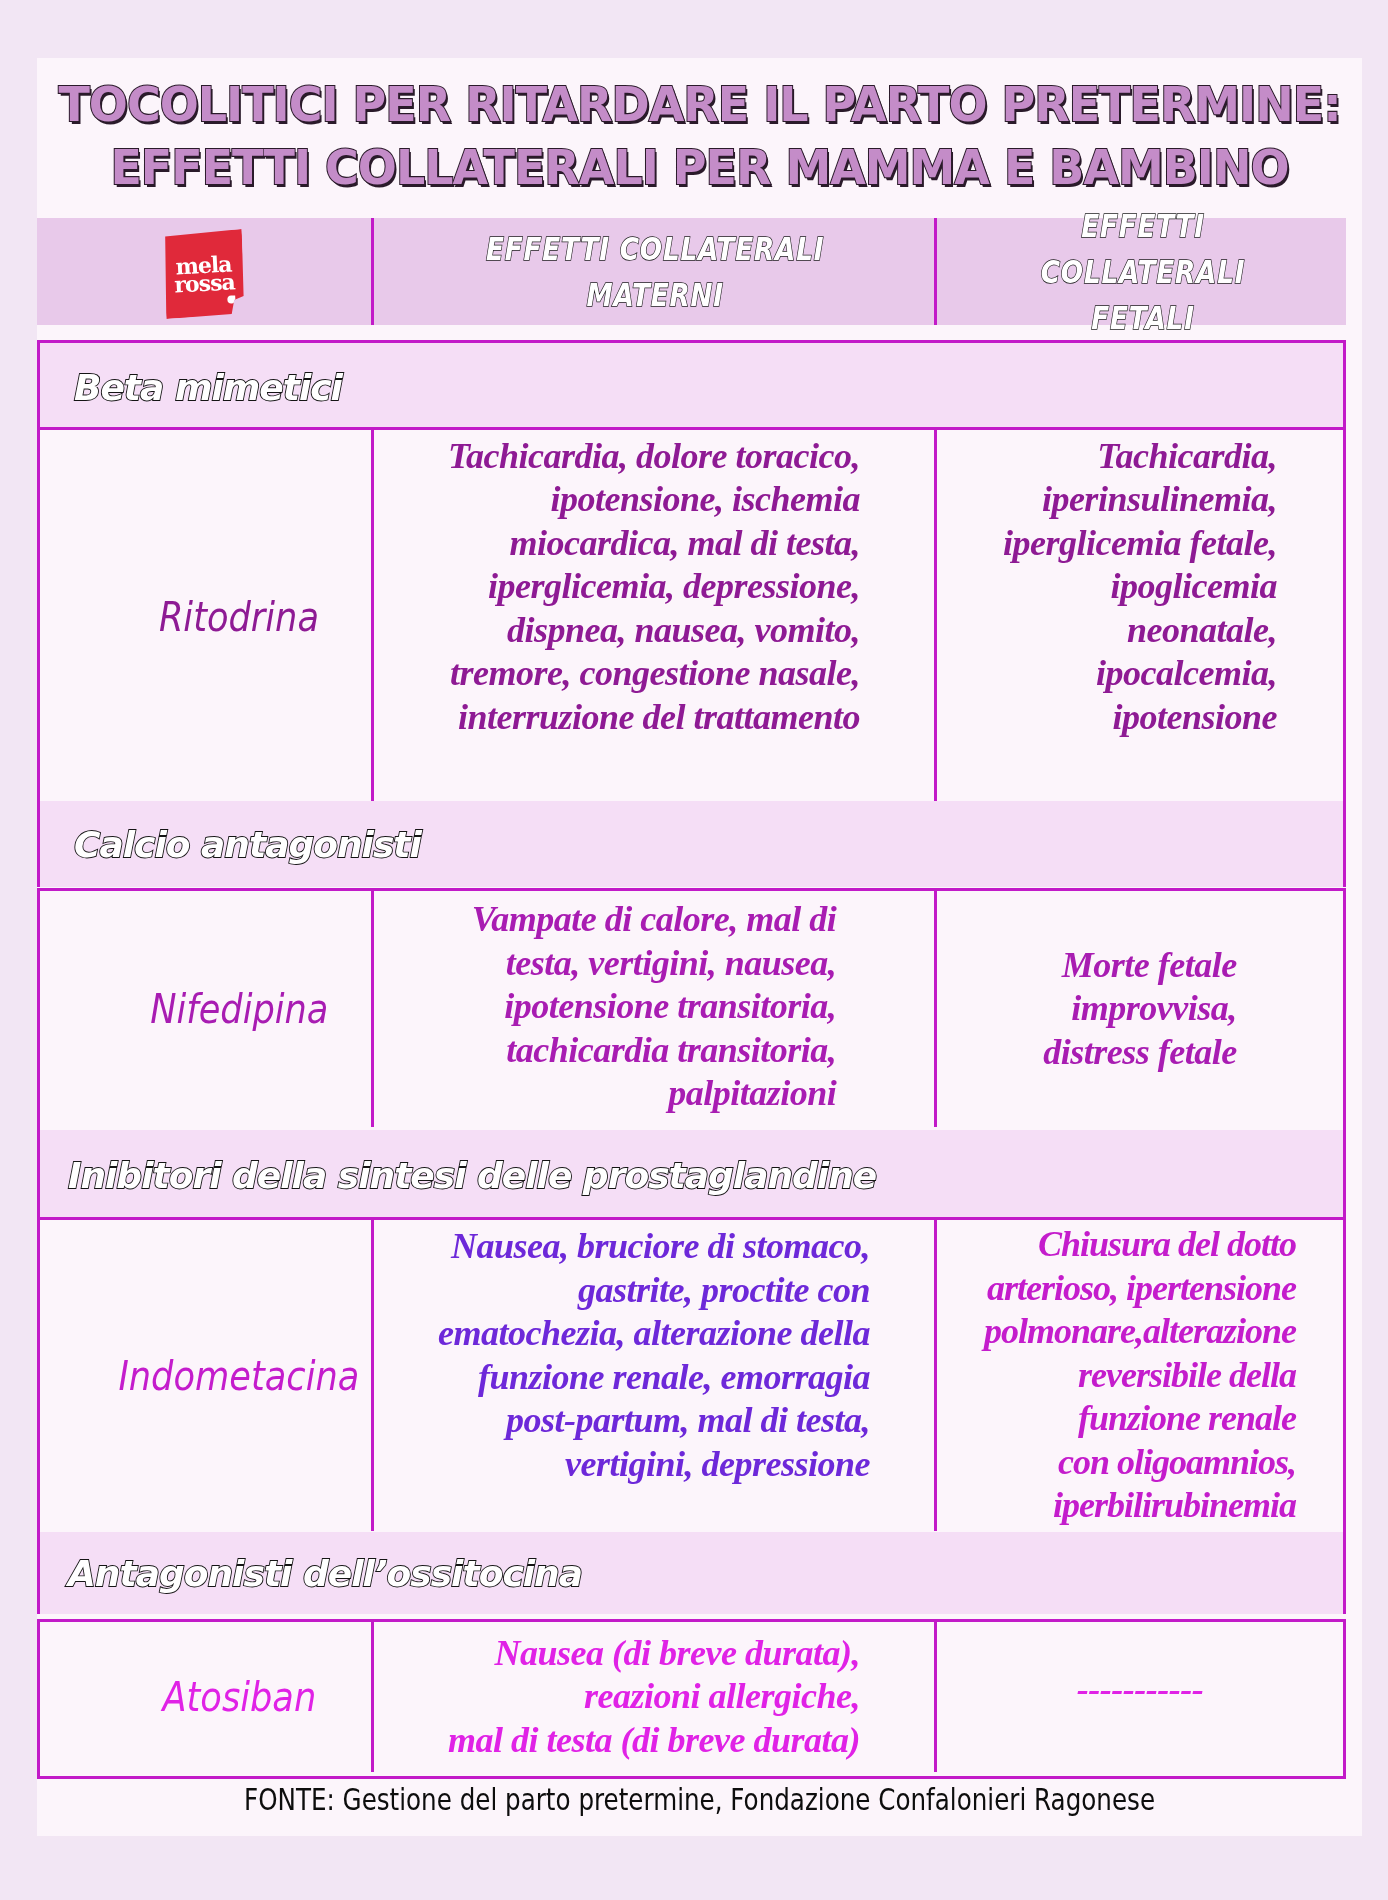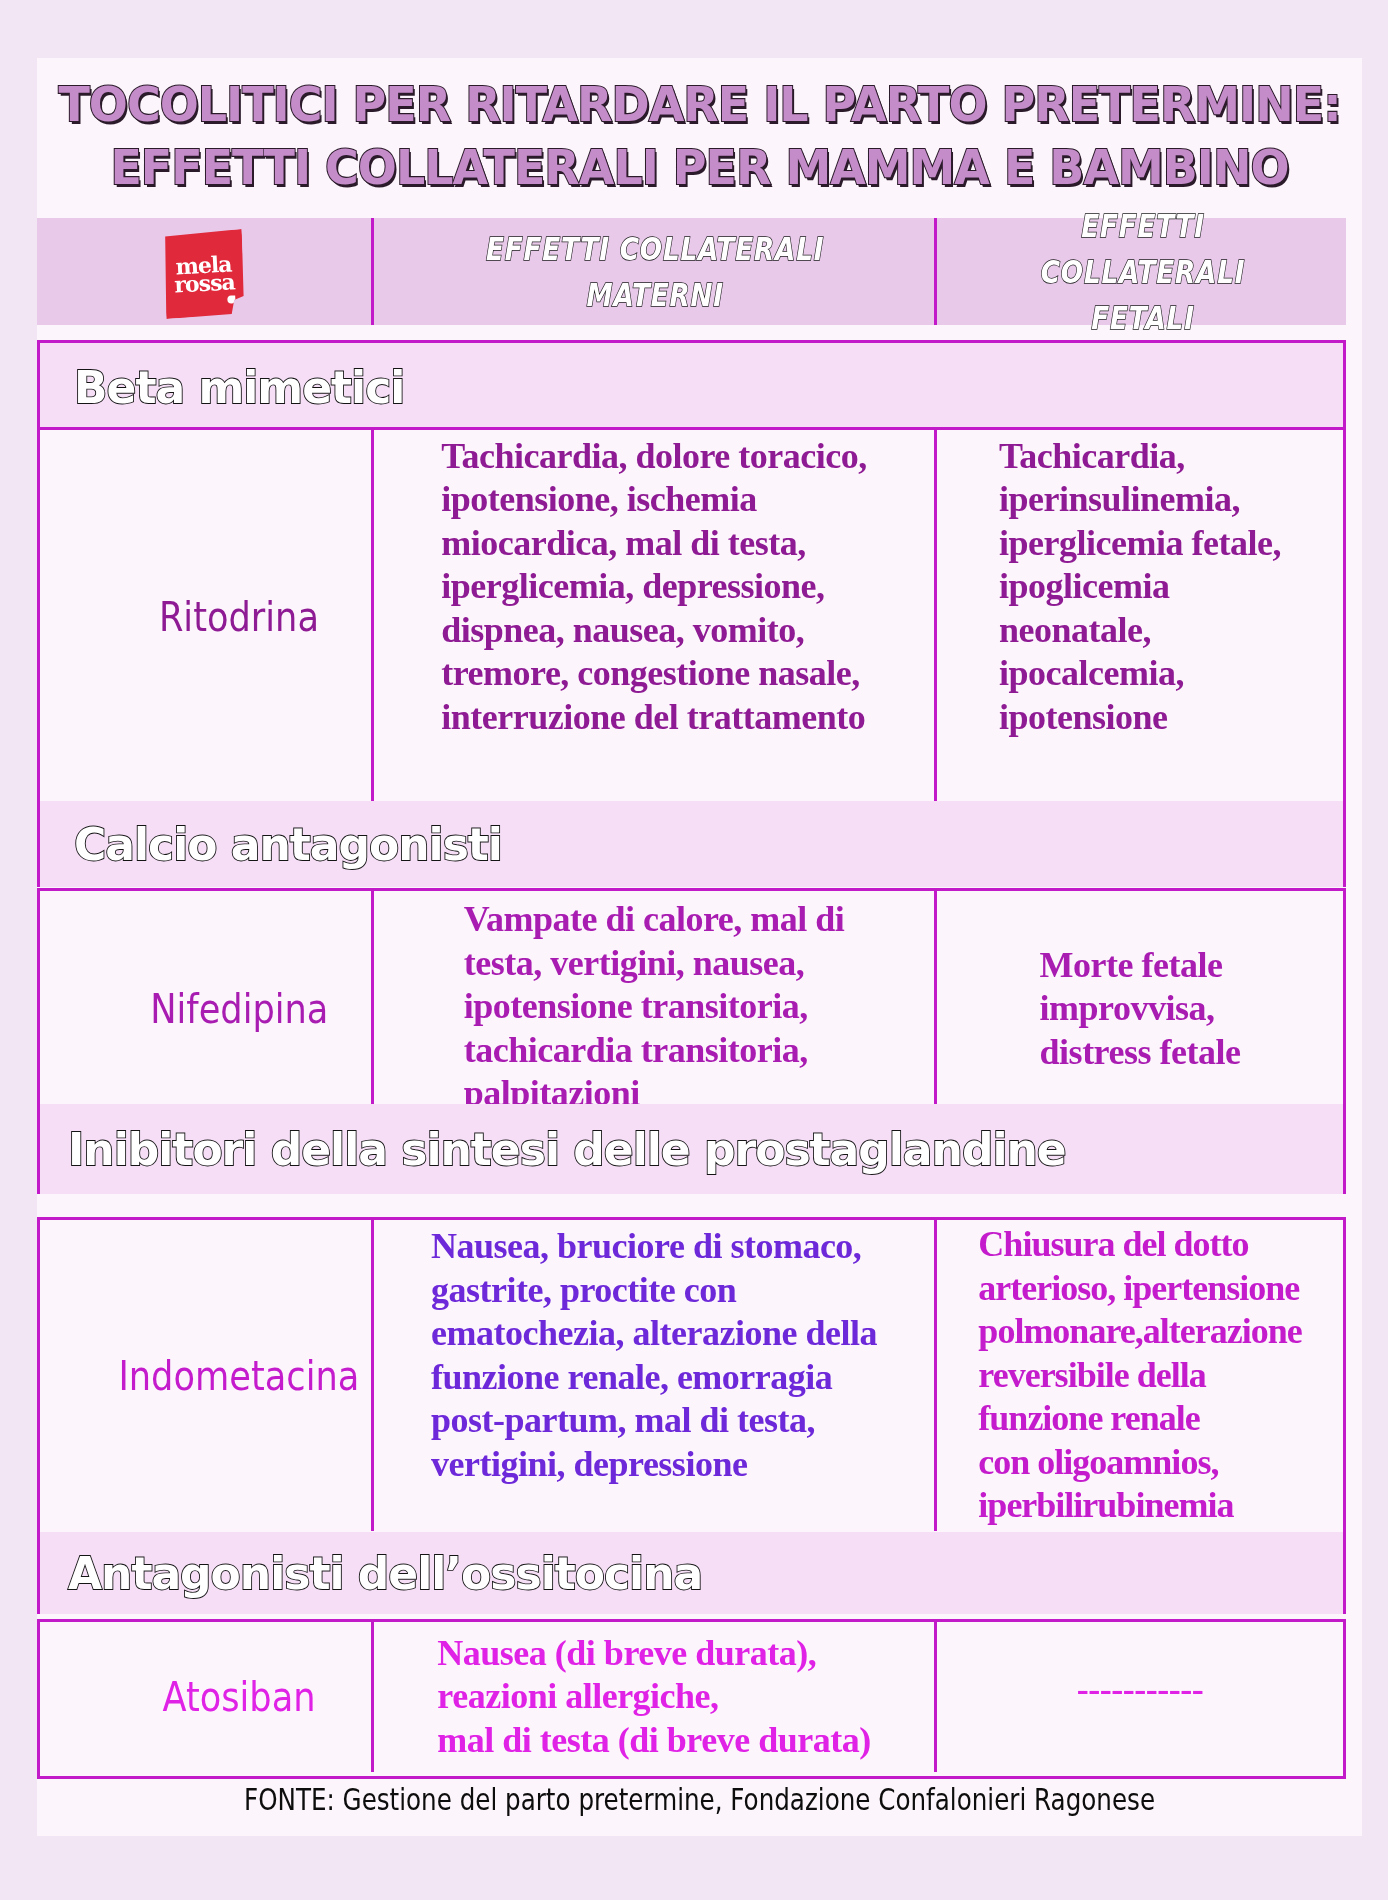--- a/index.html
+++ b/index.html
@@ -77,39 +77,40 @@
   .section {
     position: absolute; left: 0; width: 1309px;
     background: #f5def6;
     border-left: 3px solid #c21ac8; border-right: 3px solid #c21ac8;
     box-sizing: border-box;
   }
   .section.first { border-top: 3px solid #c21ac8; }
   .section-label {
     position: absolute; left: 34px; top: 50%; transform: translateY(-50%);
     font-family: "DejaVu Sans", sans-serif;
-    font-weight: bold; 
-    font-size: 44px;
+    font-weight: bold; font-style: italic;
+    font-size: 36px;
     color: #ffffff;
     -webkit-text-stroke: 1.8px #141414;
     paint-order: stroke fill;
     letter-spacing: -1px;
     white-space: nowrap;
   }
   .row {
     position: absolute; left: 0; width: 1309px;
     background: #fcf5fb;
     border: 3px solid #c21ac8;
     box-sizing: border-box;
   }
   .cell {
     position: absolute; top: 0; bottom: 4px;
     display: flex; align-items: center; justify-content: center;
-    text-align: left;
+    text-align: right;
     box-sizing: border-box;
+    font-style: italic;
   }
   .cell.c1 { left: 0; width: 398px; }
   .cell.c2 { left: 331px; width: 563px; border-left: 3px solid #c21ac8; }
   .cell.c3 { left: 894px; width: 409px; border-left: 3px solid #c21ac8; }
   .drug {
     font-family: "DejaVu Sans", sans-serif;
     font-size: 40px;
     transform: scaleX(0.88);
   }
   .effects {
@@ -211,21 +212,21 @@
       </div>
       <div class="cell c3">
         <div class="effects" style="color:#a81cb2;">
           <span>Morte fetale</span>
           <span>improvvisa,</span>
           <span>distress fetale</span>
         </div>
       </div>
     </div>
 
-    <div class="section" style="top:764px; height:90px;">
+    <div class="section" style="top:790px; height:90px;">
       <span class="section-label" style="left:28px;">Inibitori della sintesi delle prostaglandine</span>
     </div>
     <div class="row" style="top:877px; height:318px; border-bottom:none;">
       <div class="cell c1">
         <span class="drug" style="color:#c41ccc;">Indometacina</span>
       </div>
       <div class="cell c2">
         <div class="effects" style="color:#6d28d9; margin-top:-40px;">
           <span>Nausea, bruciore di stomaco,</span>
           <span>gastrite, proctite con</span>

